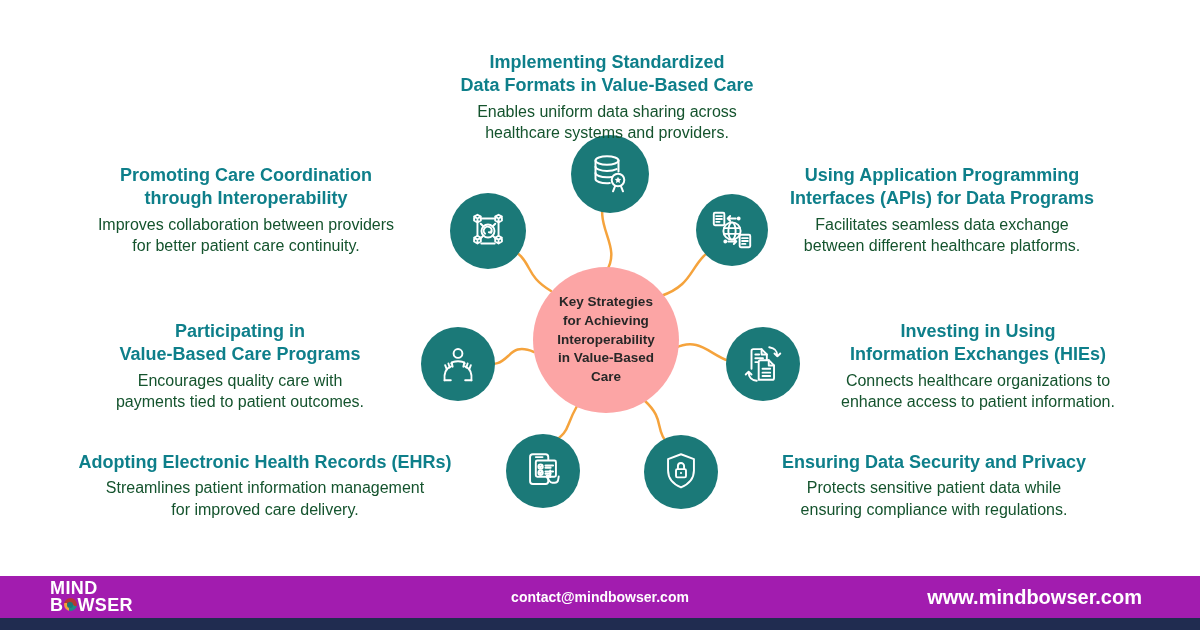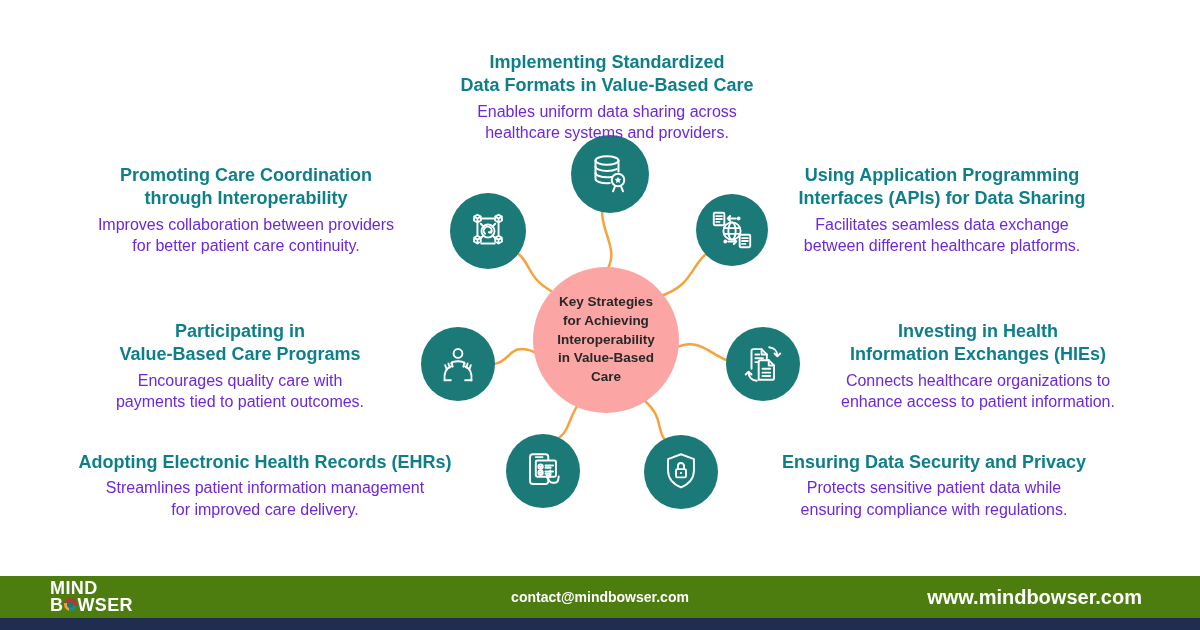--- a/index.html
+++ b/index.html
@@ -12,23 +12,23 @@
          border-radius:50%; background:#fca5a5; z-index:3;
          display:flex; align-items:center; justify-content:center; text-align:center; }
   .hub-title { font-size:13.5px; font-weight:700; color:#272727; line-height:1.38; white-space:pre-line; }
 
   .node { position:absolute; border-radius:50%; background:#1b7978; z-index:2;
           display:flex; align-items:center; justify-content:center; }
   .node svg { stroke:#ffffff; fill:none; stroke-width:2; stroke-linecap:round; stroke-linejoin:round; }
 
   .block { position:absolute; text-align:center; z-index:2;margin-top:7px; }
   .block .title { color:#0e7f8a; font-weight:700; font-size:18px; line-height:1.3; white-space:pre-line; }
-  .block .desc  { color:#6d28d9; font-size:16px; line-height:1.32; margin-top:3px; white-space:pre-line; }
-
-  .footer { position:absolute; left:0; top:576px; width:1200px; height:42px; background:#4d7c0f;
+  .block .desc  { color:#14532d; font-size:16px; line-height:1.32; margin-top:3px; white-space:pre-line; }
+
+  .footer { position:absolute; left:0; top:576px; width:1200px; height:42px; background:#a21caf;
             display:flex; align-items:center; z-index:4; }
   .navy-strip { position:absolute; left:0; top:618px; width:1200px; height:12px; background:#202c50; z-index:4; }
 
   .logo { margin-left:50px; color:#fff; font-weight:700; font-size:18px; line-height:0.92; letter-spacing:0.4px; }
   .logo .l2 { display:flex; align-items:center; }
   .logo-o { position:relative; display:inline-block; width:13px; height:13px; border-radius:50%;
             margin:0 0.5px 1px 0.5px;
             background:conic-gradient(#b23a31 0 30%, #1f8b85 30% 55%, #f6a13b 55% 80%, #b23a31 80% 100%); }
   .logo-o::after { content:""; position:absolute; inset:3.5px; border-radius:50%; background:#1b7978; }
 
@@ -155,27 +155,27 @@
 
   <div class="block" style="left:407px;top:44px;width:400px;">
     <div class="title">Implementing Standardized
 Data Formats in Value-Based Care</div>
     <div class="desc">Enables uniform data sharing across
 healthcare systems and providers.</div>
   </div>
 
   <div class="block" style="left:752px;top:157px;width:380px;">
     <div class="title">Using Application Programming
-Interfaces (APIs) for Data Sharing</div>
+Interfaces (APIs) for Data Programs</div>
     <div class="desc">Facilitates seamless data exchange
 between different healthcare platforms.</div>
   </div>
 
   <div class="block" style="left:788px;top:313px;width:380px;">
-    <div class="title">Investing in Health
+    <div class="title">Investing in Using
 Information Exchanges (HIEs)</div>
     <div class="desc">Connects healthcare organizations to
 enhance access to patient information.</div>
   </div>
 
   <div class="block" style="left:744px;top:444px;width:380px;">
     <div class="title">Ensuring Data Security and Privacy</div>
     <div class="desc">Protects sensitive patient data while
 ensuring compliance with regulations.</div>
   </div>

